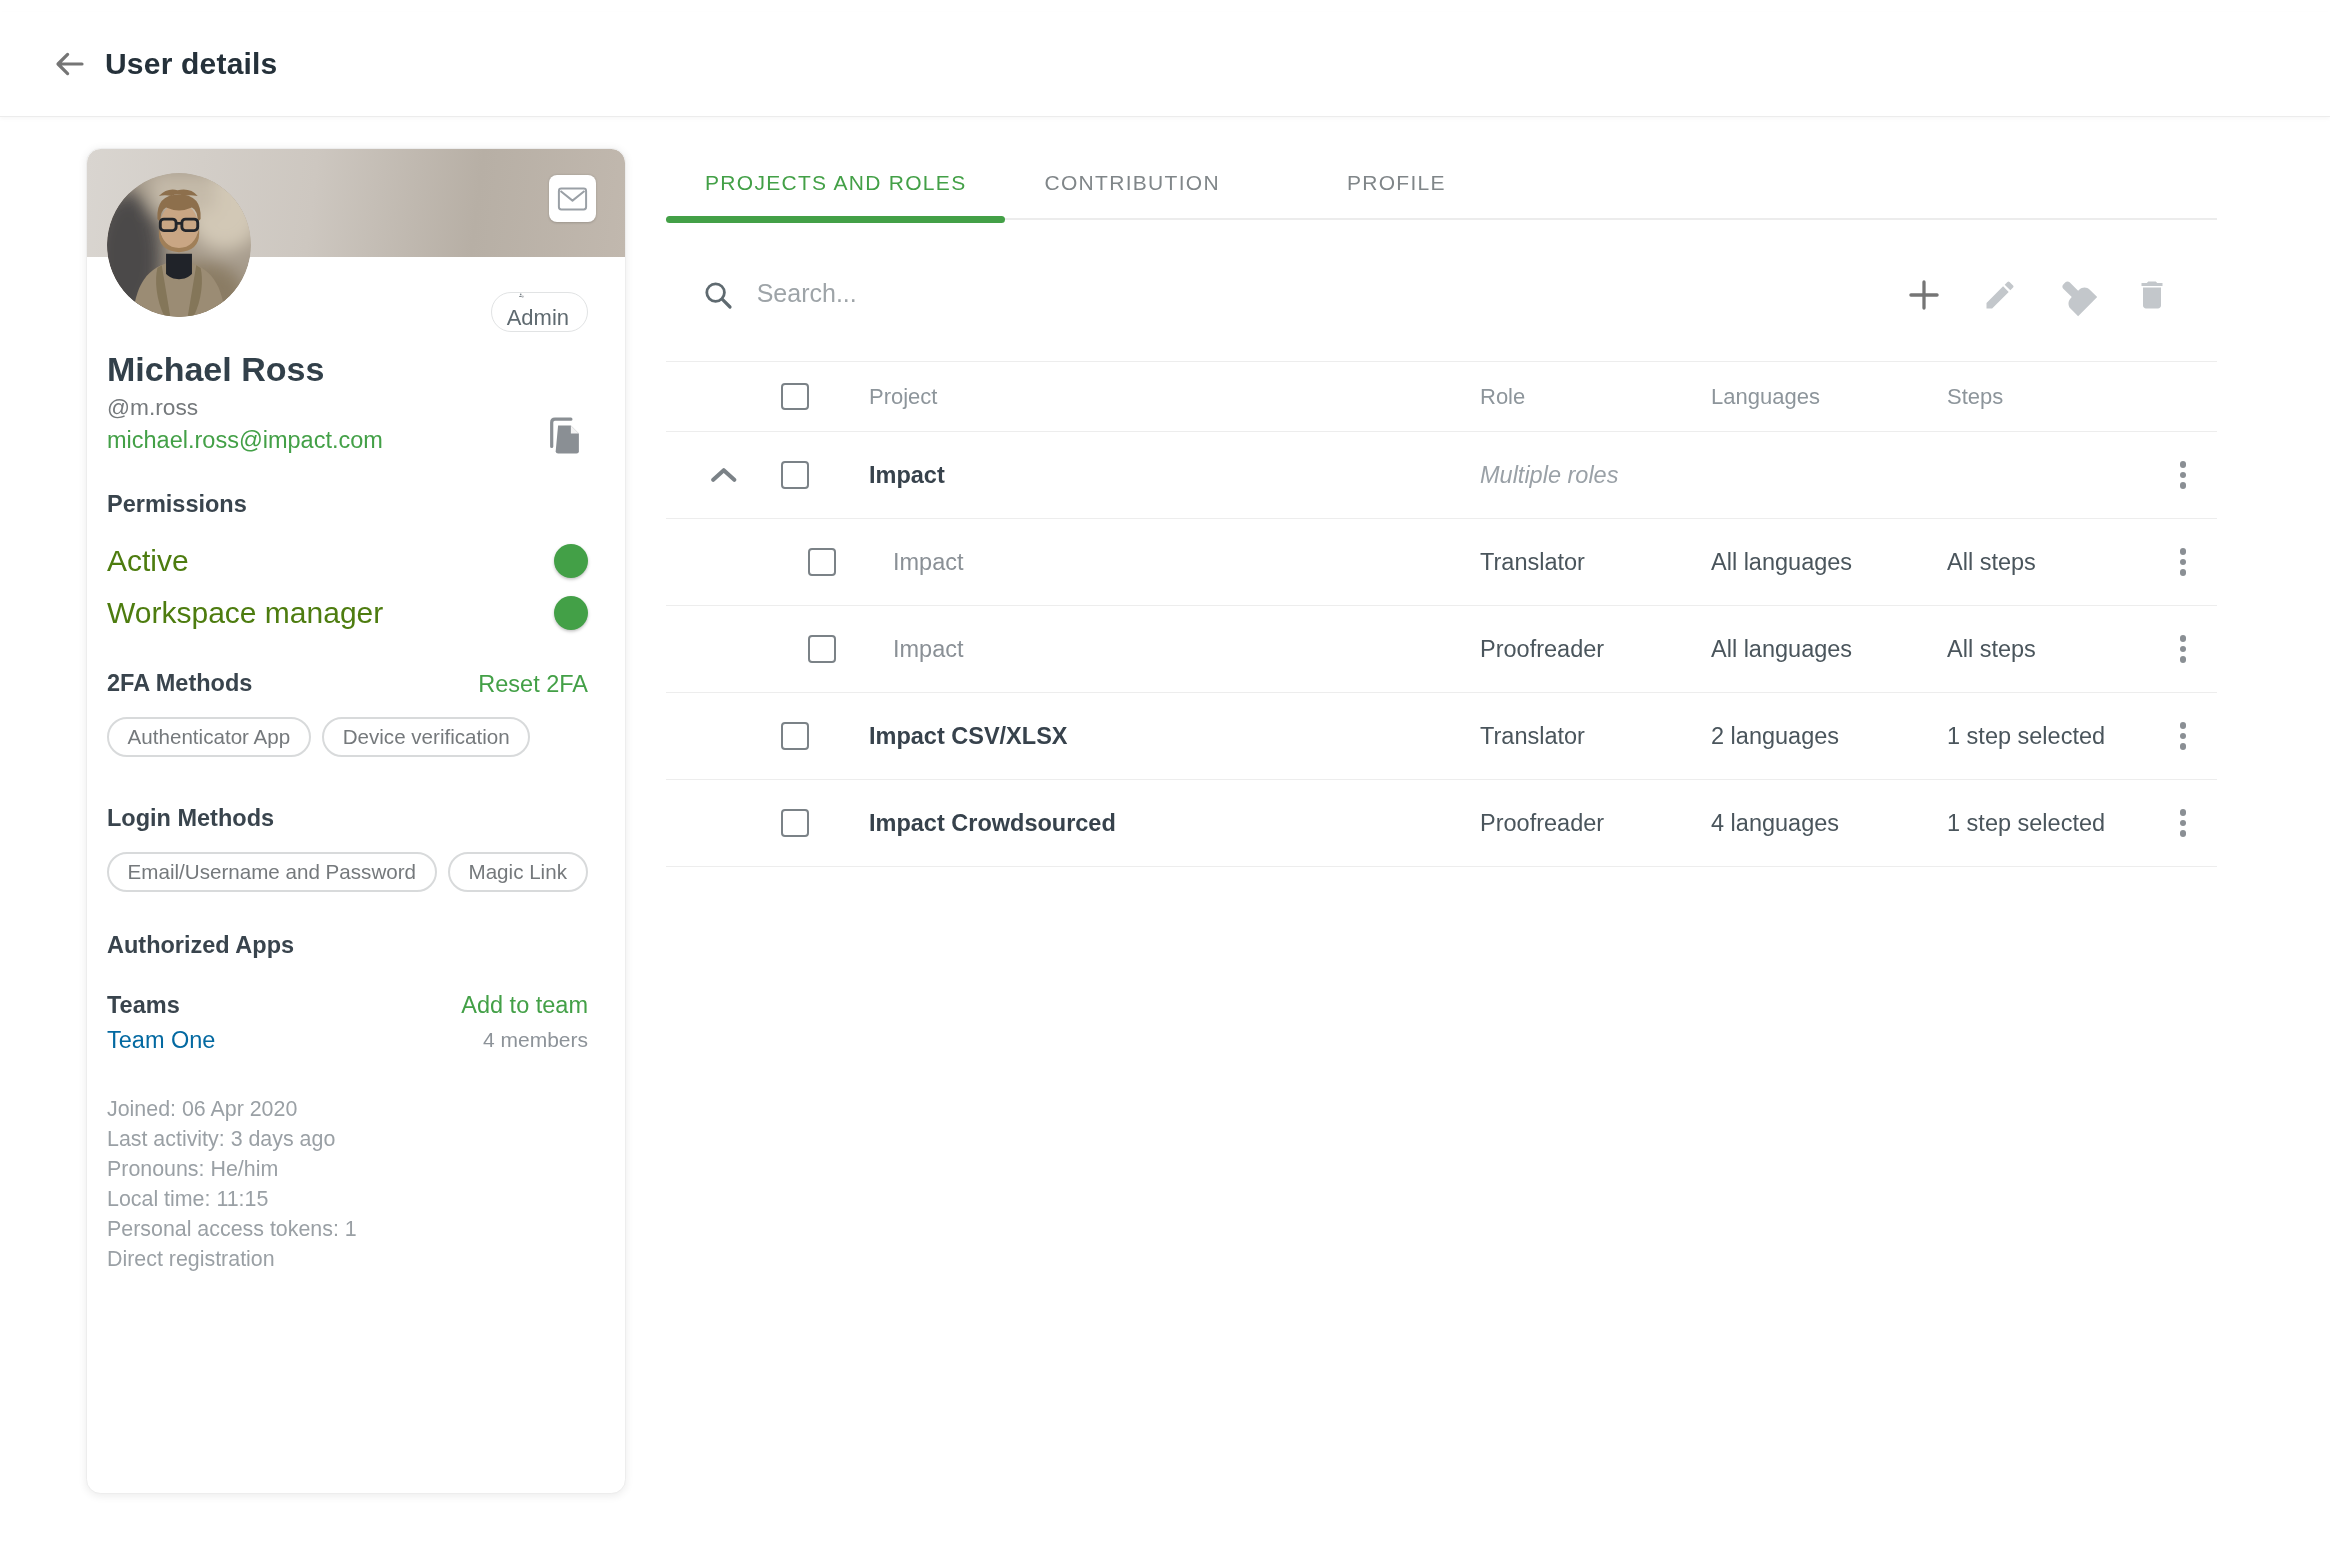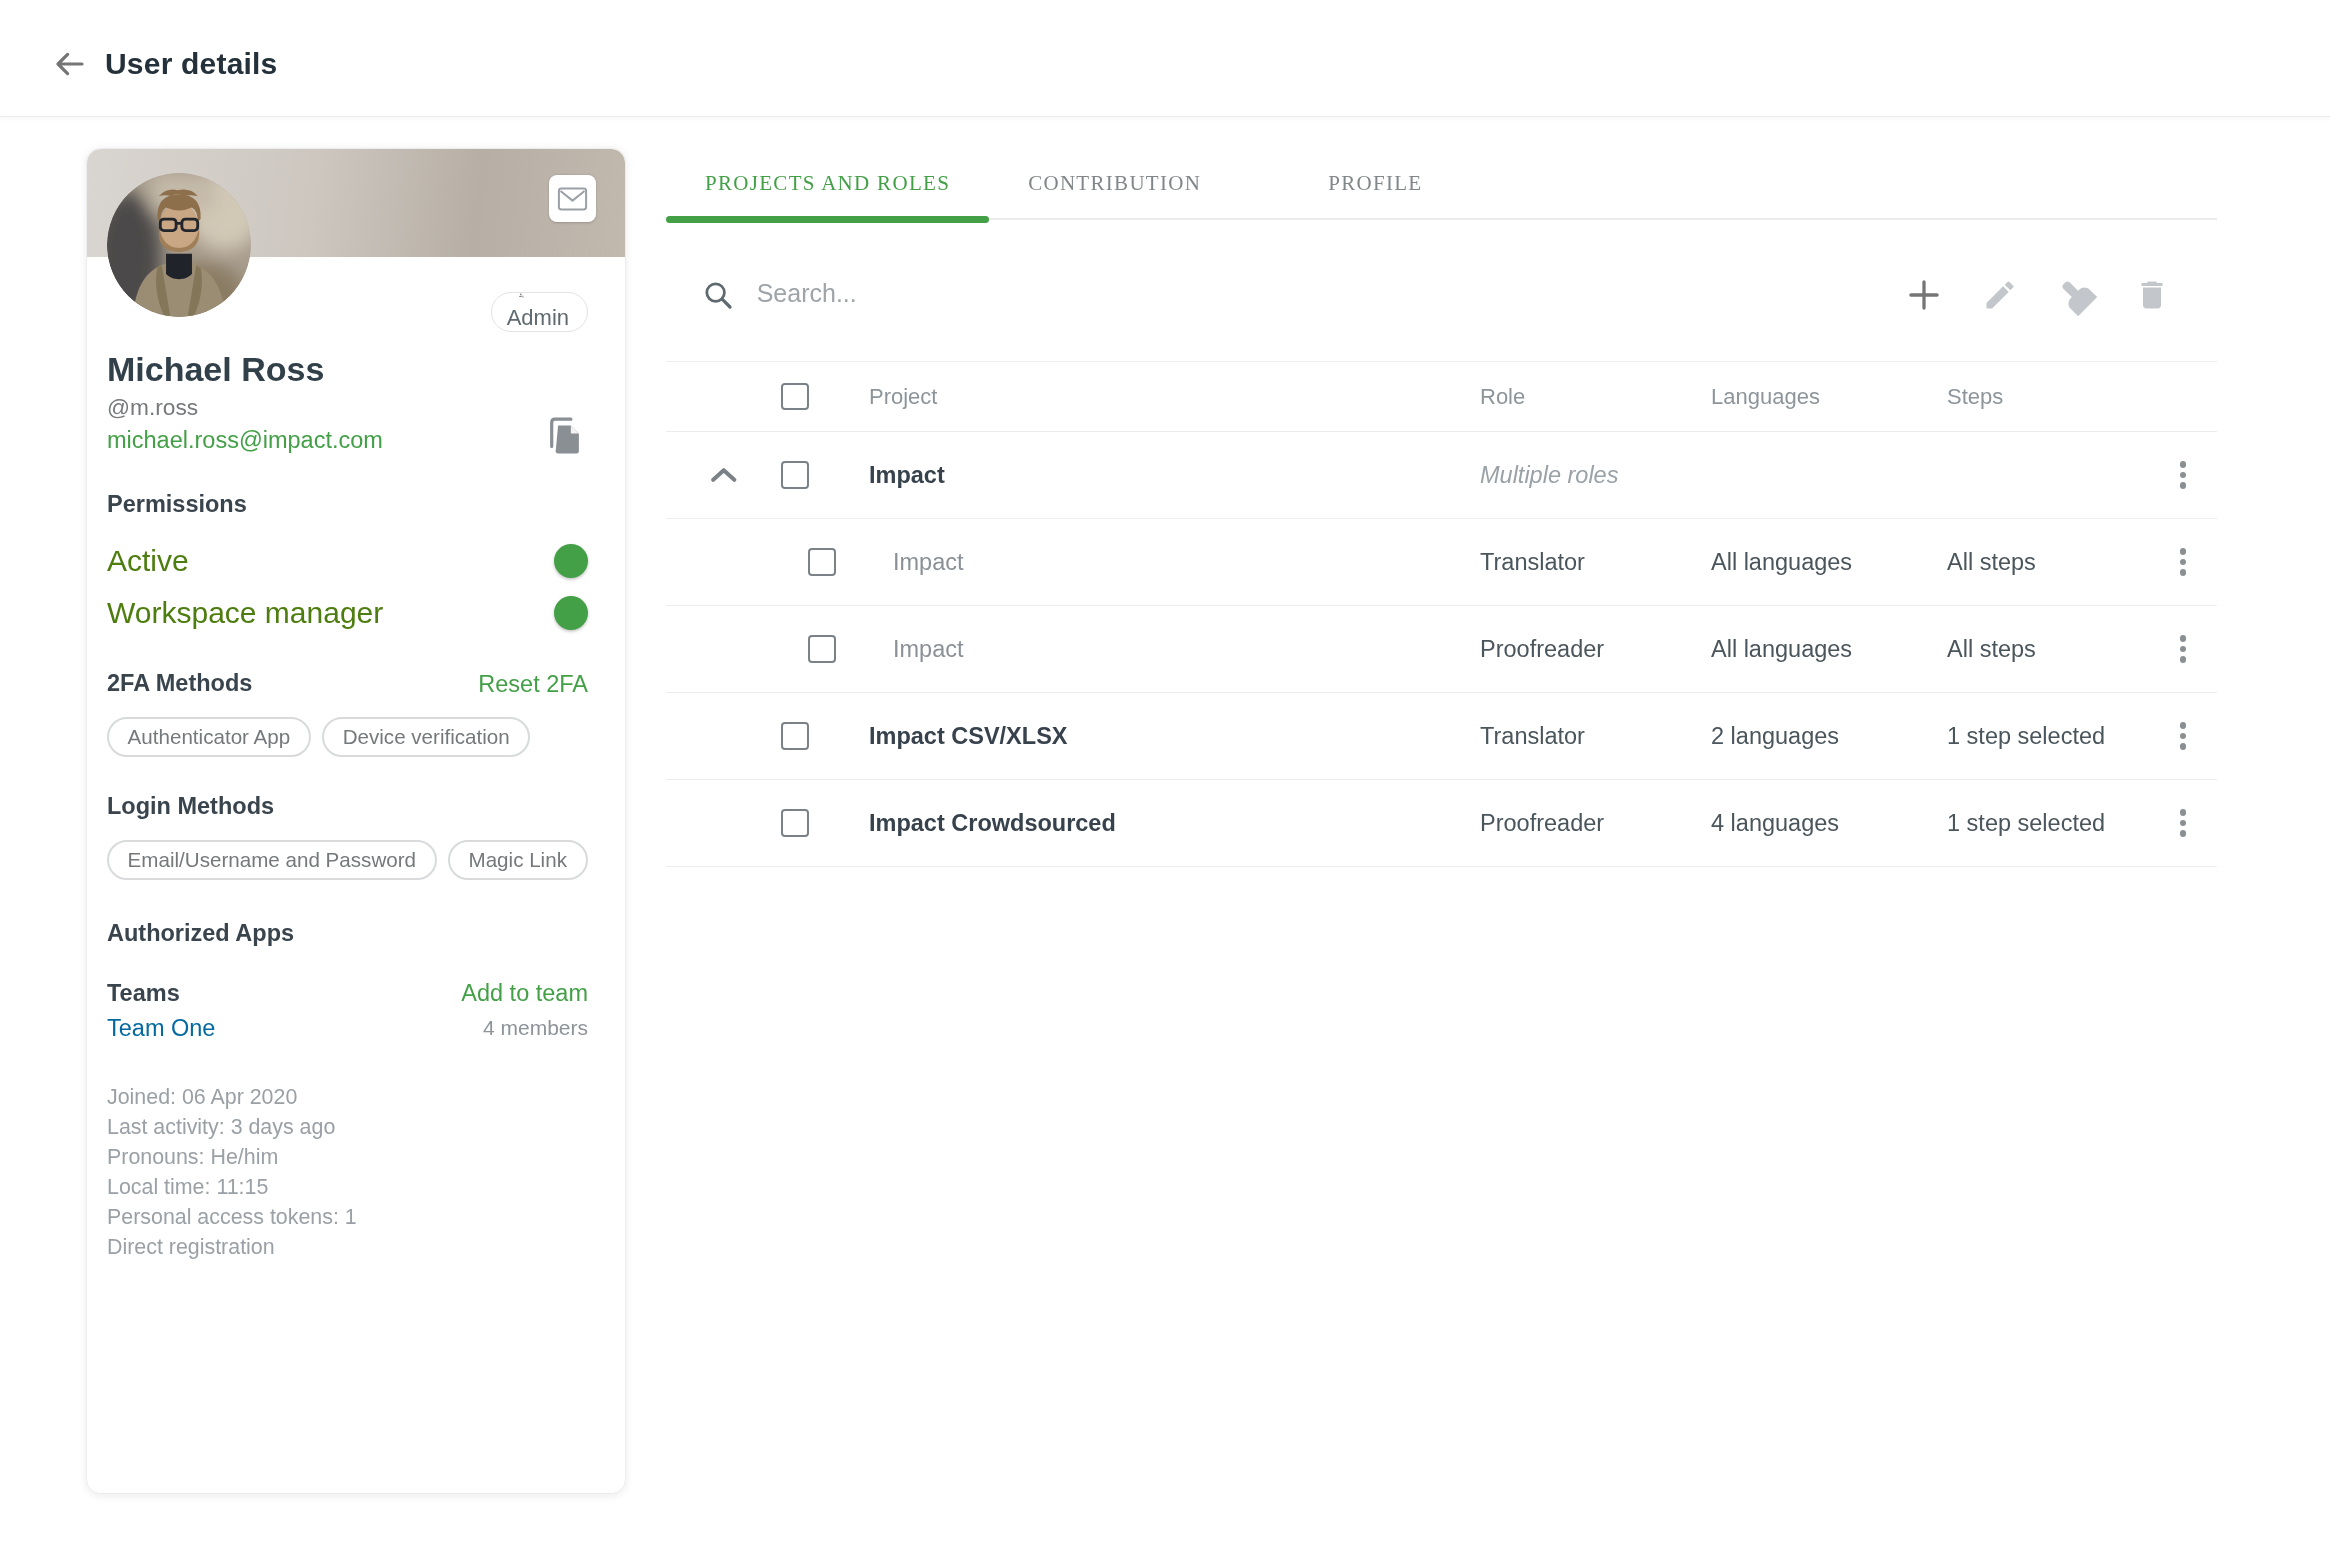--- a/index.html
+++ b/index.html
@@ -32,21 +32,21 @@
   .u-name   { margin:19.4px 20px 0; font-size:34px; line-height:37px; font-weight:700; color:#32404a; }
   .u-handle { margin:4.9px 20px 0; font-size:22.7px; line-height:29px; color:#75797c; }
   .u-email  { margin:1.6px 20px 0; font-size:23.5px; line-height:32px; color:#43a047; text-decoration:none; display:inline-block; }
   .copy-btn { position:absolute; right:40px; top:267px; width:42px; height:42px; border:none;
     background:transparent; cursor:pointer; }
 
   .sec-h { margin:0 37px 0 20px; font-size:23.5px; line-height:27.5px; font-weight:700; color:#39444d;
     display:flex; justify-content:space-between; align-items:center; }
   .sec-h.mt-perm { margin-top:35px; }
   .sec-h.mt-2fa  { margin-top:31px; }
-  .sec-h.mt-log  { margin-top:36px; }
+  .sec-h.mt-log  { margin-top:48px; }
   .sec-h.mt-app  { margin-top:40px; }
   .green-link { font-size:23.5px; font-weight:400; color:#43a047; text-decoration:none; cursor:pointer;
     background:none; border:none; font-family:inherit; }
 
   .toggles { margin:17px 37px 0 20px; }
   .toggle-row { height:52px; display:flex; align-items:center; justify-content:space-between; }
   .toggle-row .lbl { font-size:30px; color:#4d7c0f; }
   .switch { position:relative; width:45px; height:26px; margin-right:4.9px; cursor:pointer; }
   .switch .track { width:45px; height:26px; border-radius:13px; background:#a5d6a7; }
   .switch .knob { position:absolute; right:-4.9px; top:-4px; width:34px; height:34px;
@@ -63,21 +63,21 @@
   .team-row .t-name { font-size:23.5px; color:#0369a1; }
   .team-row .t-members { font-size:21px; color:#8d9399; }
 
   .meta { margin:38px 37px 0 20px; }
   .meta .m-line { font-size:21.4px; line-height:30px; color:#9aa0a5; }
 
   
   .panel { position:absolute; left:666px; top:148px; width:1551px; }
 
   .tabs { position:relative; height:72px; display:flex; align-items:center;
-    border-bottom:2.4px solid #ececec;font-family:Liberation Serif, serif; }
+    border-bottom:2.4px solid #ececec; }
   .tab { position:relative; height:72px; border:none; background:transparent; cursor:pointer;
     padding:0 39px; font-family:inherit; font-size:21px; font-weight:500; letter-spacing:1.3px;
     color:#808689; display:flex; align-items:center; }
   .tab:nth-child(3){ margin-left:49px; }
   .tab.active { color:#43a047; }
   .tab.active::after { content:""; position:absolute; left:0; right:0; bottom:-4px; height:7.3px;
     border-radius:4px; background:#43a047; }
 
   .toolbar { height:142px; display:flex; align-items:center; padding:9.7px 47px 0 36px;
     border-bottom:1.6px solid #ededed; }

